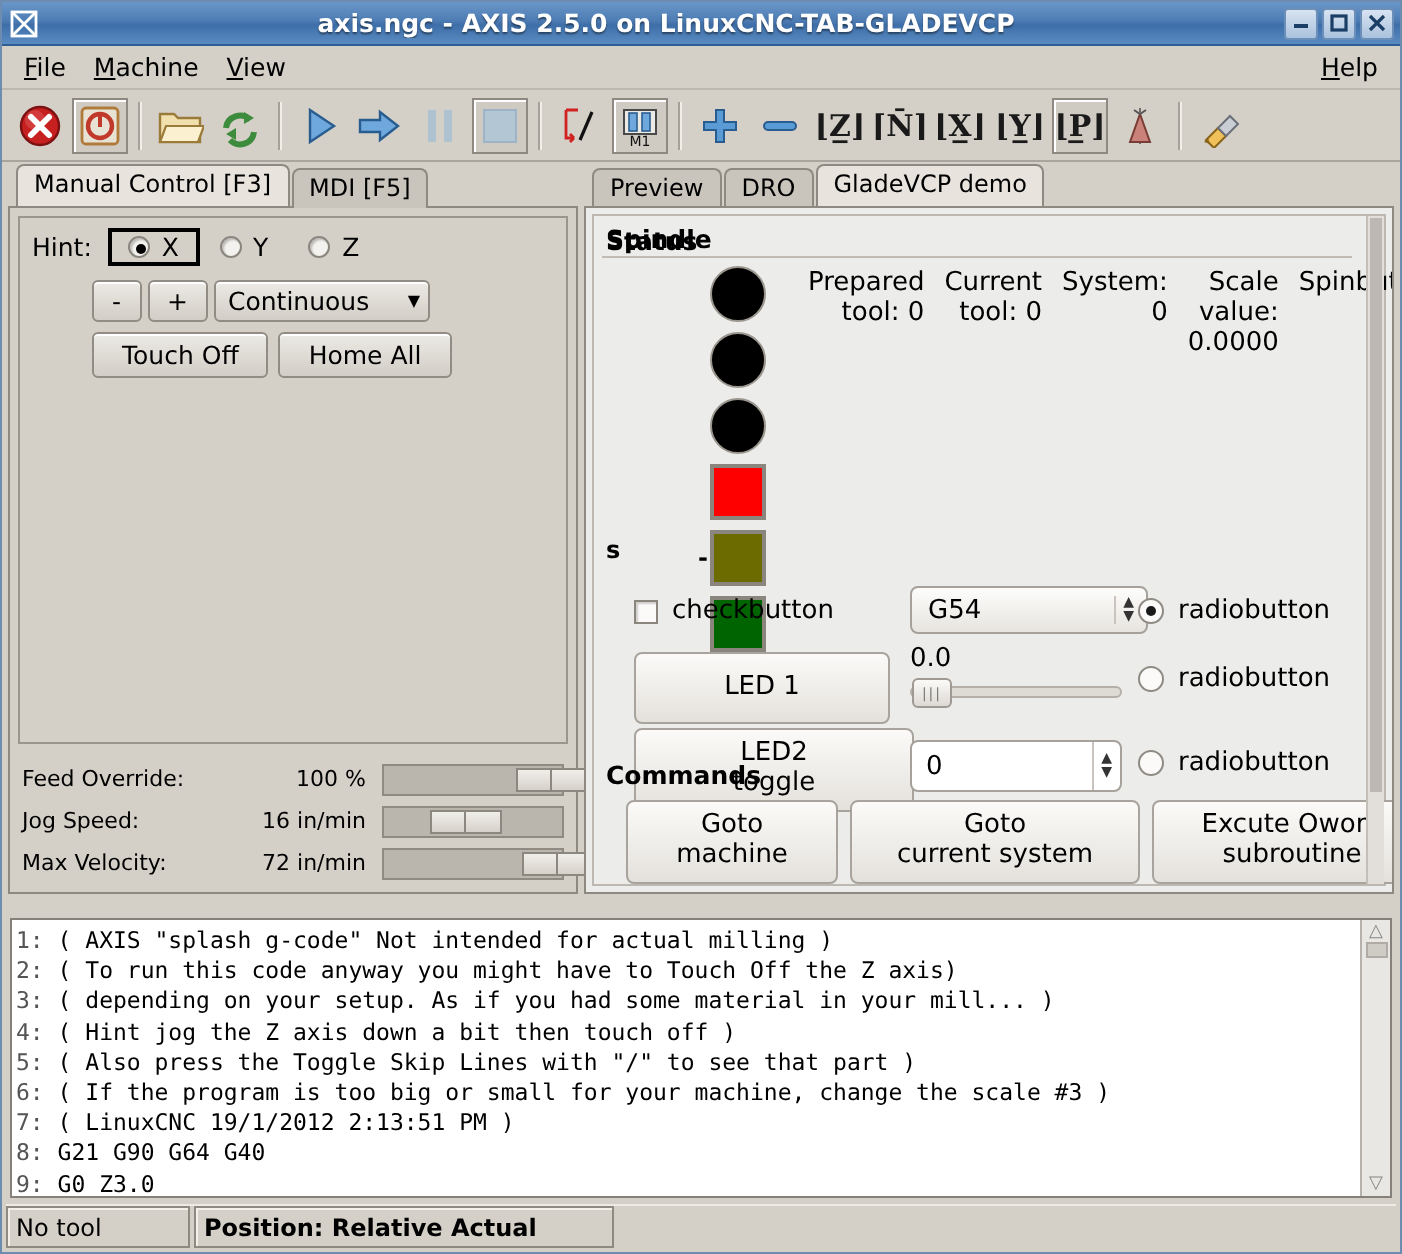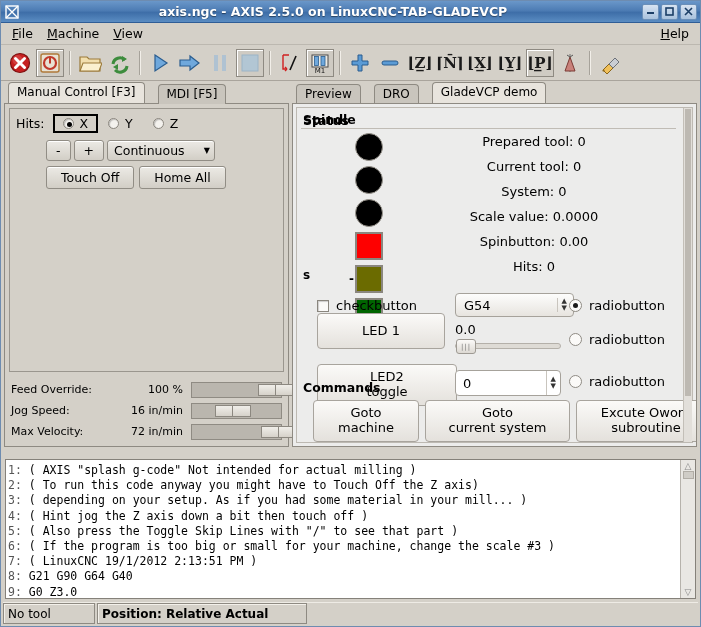--- a/index.html
+++ b/index.html
@@ -106,21 +106,21 @@
   .body-area {
     position: relative;
     height: 366px;
     display: flex;
     padding: 2px 3px 0 3px;
     gap: 3px;
   }
 
   
   .nb { display: flex; flex-direction: column; }
-  .nb-tabs { display: flex; height: 20px; align-items: flex-end; padding-left: 4px; gap: 12px; }
+  .nb-tabs { display: flex; height: 20px; align-items: flex-end; padding-left: 4px; }
   .nb-tab {
     padding: 2px 8px 3px 8px;
     font-size: 12px;
     background: #c9c5bd;
     border: 1px solid #8e8a82;
     border-bottom: none;
     border-radius: 4px 4px 0 0;
     color: #000;
     margin-right: 1px;
     position: relative;
@@ -512,21 +512,21 @@
 
     <div class="nb" id="left-panel">
       <div class="nb-tabs">
         <div class="nb-tab active">Manual Control [F3]</div>
         <div class="nb-tab">MDI [F5]</div>
       </div>
       <div class="nb-page" id="left-page">
         <div class="manual-inner">
 
           <div class="axis-row">
-            <span class="axis-label">Hits:</span>
+            <span class="axis-label">Hint:</span>
             <span class="radio-box selected">
               <span class="rad on"></span>
               <span>X</span>
             </span>
             <span class="radio-box">
               <span class="rad"></span>
               <span>Y</span>
             </span>
             <span class="radio-box">
               <span class="rad"></span>
@@ -596,21 +596,21 @@
 
           <div style="position:absolute; left:58px; top:25px; display:flex; flex-direction:column; gap:5px;">
             <span class="led circle" style="width:28px;height:28px;background:#000000"></span>
             <span class="led circle" style="width:28px;height:28px;background:#000000"></span>
             <span class="led circle" style="width:28px;height:28px;background:#000000"></span>
             <span class="led" style="width:28px;height:28px;background:#fe0000"></span>
             <span class="led" style="width:28px;height:28px;background:#6b6b00"></span>
             <span class="led" style="width:28px;height:28px;background:#006400"></span>
           </div>
 
-          <div style="position:absolute; right:28px; top:26px; width:260px; text-align:right; display:flex; flex-direction:column; gap:10px;align-items:center;">
+          <div style="position:absolute; right:28px; top:26px; width:260px; text-align:right; display:flex; flex-direction:row; gap:10px;">
             <span style="font-size:13px">Prepared tool: 0</span>
             <span style="font-size:13px">Current tool: 0</span>
             <span style="font-size:13px">System: 0</span>
             <span style="font-size:13px">Scale value: 0.0000</span>
             <span style="font-size:13px">Spinbutton: 0.00</span>
             <span style="font-size:13px">Hits: 0</span>
           </div>
 
           <div class="ctl-check" style="position:absolute; left:20px; top:190px;">
             <span class="chk"></span>
@@ -621,21 +621,21 @@
             <span class="spin-arrows">
                 <span>▲</span>
                 <span>▼</span>
               </span>
           </div>
           <div class="grad" style="position:absolute; left:272px; top:190px;">
             <span class="rc on"></span>
             <span>radiobutton</span>
           </div>
 
-          <div class="gbtn" style="position:absolute; left:20px; top:205px; width:128px; height:36px;">LED 1</div>
+          <div class="gbtn" style="position:absolute; left:20px; top:218px; width:128px; height:36px;">LED 1</div>
           <div style="position:absolute; left:158px; top:214px; width:106px;">
             <div style="font-size:13px">0.0</div>
             <div class="gslider-trough" style="margin-top:6px;">
               <span class="gslider-thumb">|||</span>
             </div>
           </div>
           <div class="grad" style="position:absolute; left:272px; top:224px;">
             <span class="rc"></span>
             <span>radiobutton</span>
           </div>

